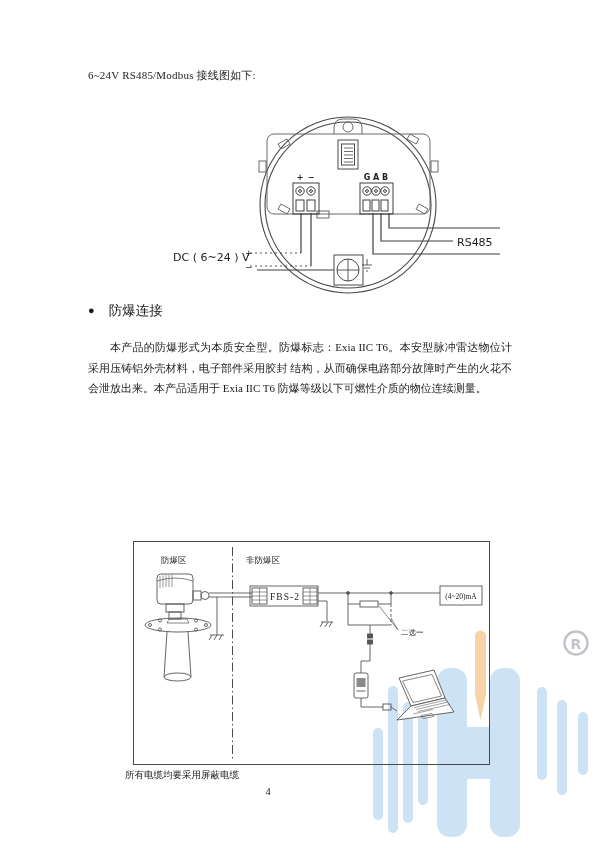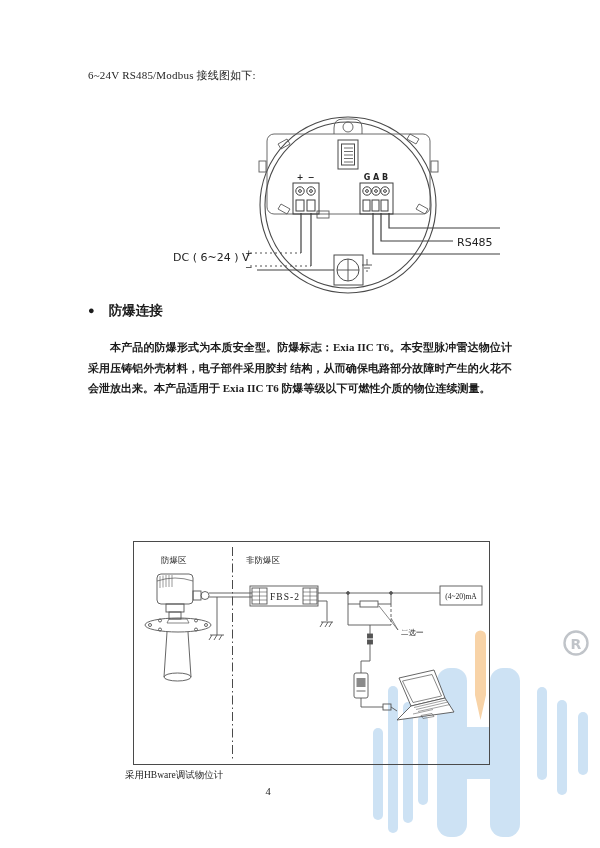--- a/index.html
+++ b/index.html
@@ -6,23 +6,23 @@
   body{
     width:600px;height:848px;position:relative;background:#ffffff;
     font-family:"Liberation Serif","DejaVu Serif",serif;color:#1c1c1c;
     overflow:hidden;
   }
   .layer{position:absolute;}
   #watermark{left:360px;top:615px;z-index:0;pointer-events:none;}
   #content{left:0;top:0;width:536px;height:848px;z-index:1;}
   .intro{position:absolute;left:88px;top:68px;font-size:11px;letter-spacing:.2px;}
   #wiring-svg{position:absolute;left:150px;top:103px;}
-  .section-head{position:absolute;left:88px;top:302px;font-size:13.5px;font-weight:bold;}
+  .section-head{position:absolute;left:88px;top:302px;font-size:13.5px;font-weight:normal;}
   .section-head .bullet{font-size:11px;margin-right:14px;position:relative;top:-1px;}
-  .paras{position:absolute;left:88px;top:337px;width:424px;font-weight:bold;}
+  .paras{position:absolute;left:88px;top:337px;width:424px;}
   .paras p{margin:0 0 8px 0;font-size:11px;line-height:20.5px;text-indent:22px;text-align:justify;}
   #barrier-svg{position:absolute;left:133px;top:541px;}
   .caption{position:absolute;left:125px;top:769px;font-size:9.5px;}
   .pagenum{position:absolute;left:0;right:0;top:786px;text-align:center;font-size:10.5px;}
   .dlabel{font-family:"DejaVu Sans","Liberation Sans",sans-serif;}
   svg text{user-select:none;}
 </style>
 </head>
 <body>
 
@@ -213,16 +213,16 @@
 
     <g stroke="#555" stroke-width="0.9">
       <path d="M266,137 L301,129 L312,157 L278,165 Z" fill="#ffffff"></path>
       <path d="M269.5,140 L299,133.5 L308.5,155 L280,161.5 Z" fill="none" stroke-width="0.7"></path>
       <path d="M278,165 L312,157 L321,171 L264,179 Z" fill="#ffffff"></path>
       <path d="M281,166.5 L313,159 M283,168.5 L315,161 M285,170.5 L317,163.5 M280,173 L300,168.5" stroke-width="0.55" fill="none"></path>
       <path d="M288,174.5 L299,172.5 L301,175.5 L290,177.5 Z" fill="none" stroke-width="0.6"></path>
     </g>
   </svg>
 
-  <div class="caption">采用HBware调试物位计</div>
+  <div class="caption">所有电缆均要采用屏蔽电缆</div>
   <div class="pagenum">4</div>
 
 </div>
 
 </body></html>

